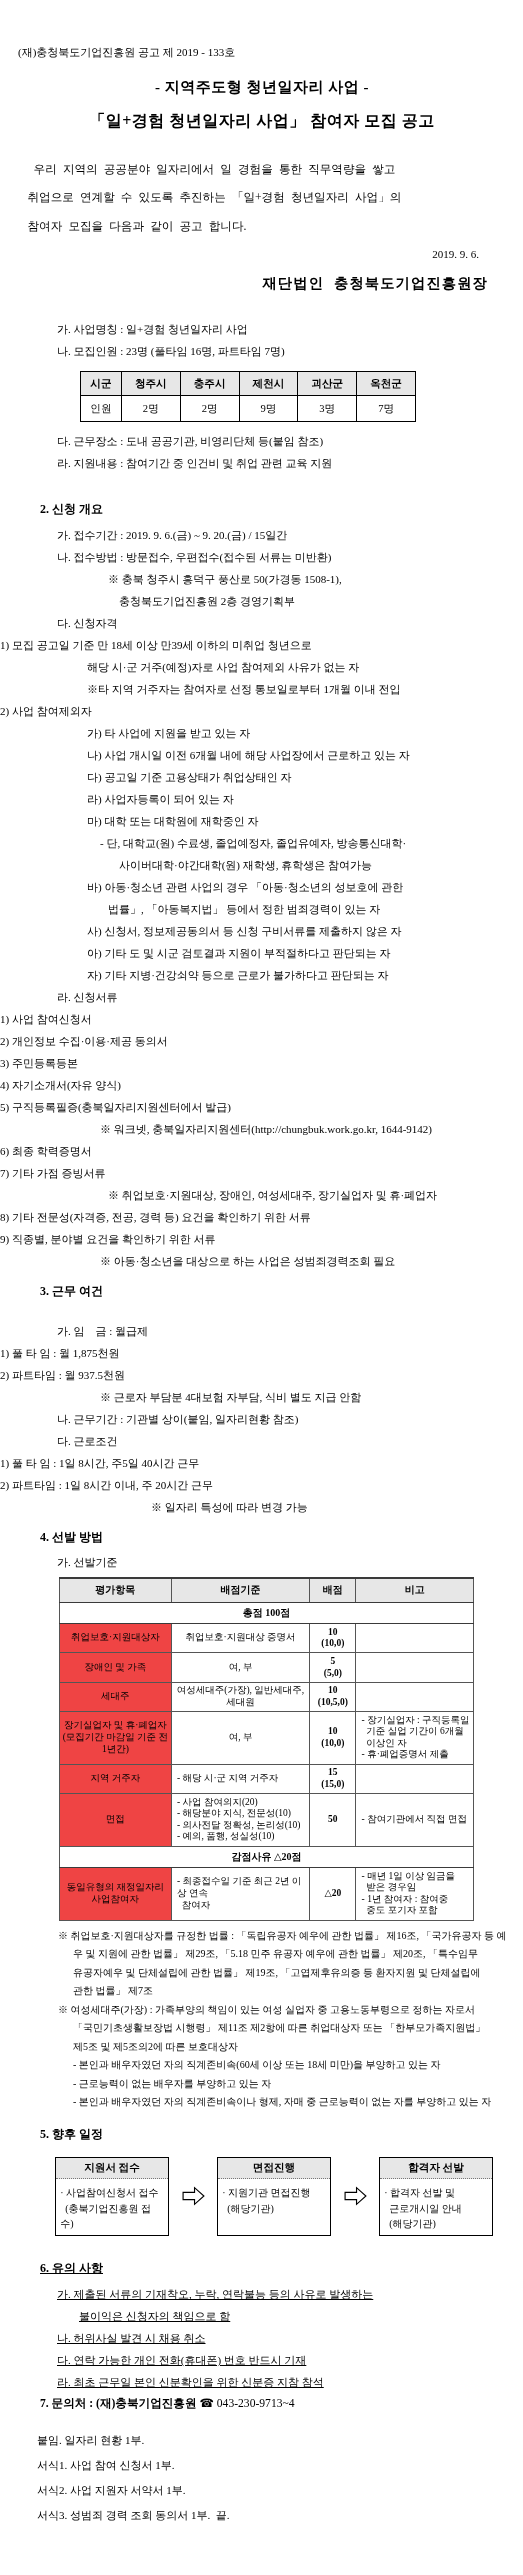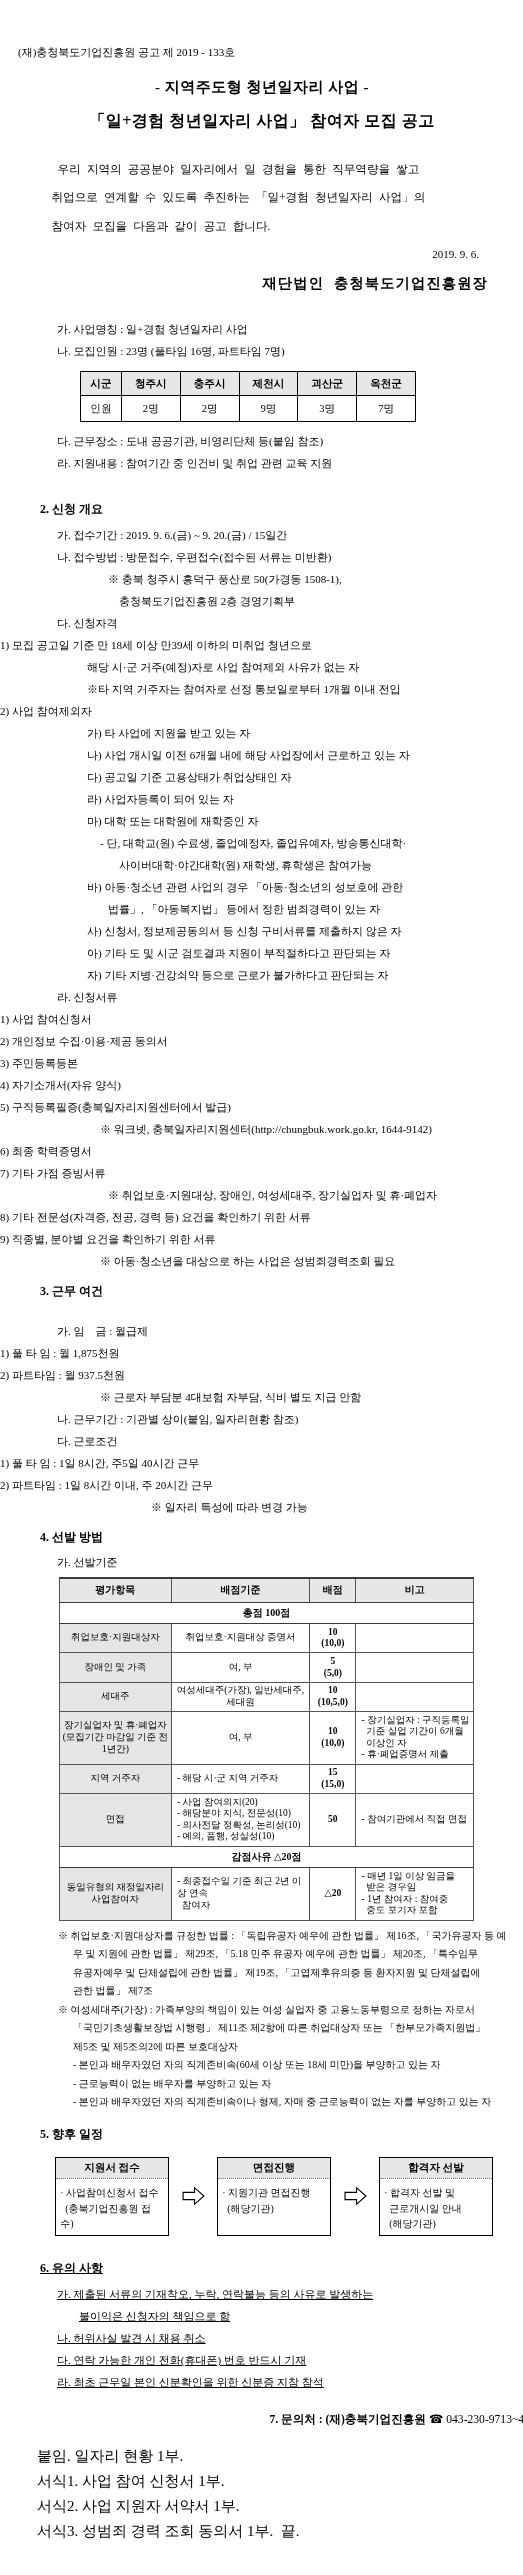--- a/index.html
+++ b/index.html
@@ -3,21 +3,21 @@
 <meta charset="utf-8">
 <style>
   html,body{margin:0;padding:0;background:#ffffff;}
   body{width:524px;height:2576px;overflow:hidden;color:#000;
        font-family:"Liberation Serif","DejaVu Serif",serif;}
   .page{position:relative;width:524px;height:2576px;background:#fff;}
 
   .notice-no{margin:44px 0 0 18px;font-size:11px;line-height:16px;}
   .title1{margin-top:18px;text-align:center;font-size:15px;font-weight:bold;letter-spacing:0.5px;}
   .title2{margin-top:13.7px;text-align:center;font-size:16px;font-weight:bold;letter-spacing:0.5px;}
-  .intro{margin-top:24px;margin-left:24px;}
+  .intro{margin-top:24px;}
   .intro .iline{font-size:11.6px;line-height:28.5px;padding:0 26.4px 0 27.5px;word-spacing:3.2px;white-space:pre-wrap;}
   .date-line{margin-top:5.3px;text-align:right;padding-right:45px;font-size:11px;line-height:17px;}
   .issuer{margin-top:9.5px;text-align:right;padding-right:36px;font-size:14.3px;font-weight:bold;word-spacing:5.3px;letter-spacing:1.1px;line-height:20px;}
 
   .sec-heading{font-size:12px;font-weight:bold;line-height:22px;padding-left:40px;white-space:pre-wrap;}
   .line{font-size:11px;line-height:22px;white-space:pre-wrap;}
   .i107{padding-left:57px;} .i143{} .i150{padding-left:79px;}
   .i165{padding-left:87px;} .i190{padding-left:100px;} .i205{padding-left:108px;}
   .i225{padding-left:119px;} .i285{padding-left:151px;}
 
@@ -31,45 +31,45 @@
   #sec3{margin-top:8.4px;} #sec3 .sec-heading{margin-bottom:18px;}
   #sec4{margin-top:7.4px;} #sec4 .sec-heading{margin-bottom:3.2px;}
 
   table.crit{border-collapse:collapse;margin:4.2px 0 6.3px 59px;width:415px;
              border-top:2.1px solid #3a3a3a;border-bottom:1.6px solid #3a3a3a;}
   table.crit th{background:#e7e7e7;font-weight:bold;font-size:10px;padding:4.2px 2.1px;
                 border-bottom:1.6px solid #3a3a3a;border-left:0.5px solid #555;border-right:0.5px solid #555;}
   table.crit td{border:0.5px solid #555;font-size:9.5px;vertical-align:middle;padding:2.6px 2.1px;}
   table.crit td.span-row{font-weight:bold;text-align:center;font-size:10px;
                 border-top:1.1px solid #3a3a3a;border-bottom:1.1px solid #3a3a3a;padding:3.2px 0;background:#fff;}
-  table.crit td.c0{background:#e5e5e5;text-align:center;}
+  table.crit td.c0{background:#ef4444;text-align:center;}
   table.crit td.ctr{text-align:center;}
   table.crit td.lft{text-align:left;padding-left:5.3px;}
   table.crit td.score{text-align:center;font-weight:bold;}
   table.crit .cl{line-height:11.6px;white-space:pre-wrap;}
   table.crit{border-left:0.8px solid #3a3a3a;border-right:0.8px solid #3a3a3a;}
 
   .notes{margin-top:6.3px;}
   .nline{font-size:10px;line-height:18.5px;white-space:pre-wrap;}
   .n0{padding-left:58px;} .n1{padding-left:73px;}
 
   #sec5{margin-top:11.6px;}
   .flow{margin:11.6px 31px 0 55px;display:flex;align-items:center;justify-content:space-between;}
   .flow-box{width:114px;height:79px;border:1.1px solid #000;background:#fff;box-sizing:border-box;}
   .flow-head{height:20px;background:#e7e7e7;border-bottom:1.1px dotted #777;
              font-size:10.6px;font-weight:bold;text-align:center;line-height:19px;}
   .flow-body{padding:6.3px 4.2px 0 4.2px;}
   .flow-body .fline{font-size:10px;line-height:15.3px;white-space:pre-wrap;}
   .flow-arrow{flex:0 0 auto;}
 
   #sec6{margin-top:21px;text-decoration:underline;} #sec6 .sec-heading{margin-bottom:4.2px;}
-  #sec7{margin-top:16px;font-size:11.6px;padding-left:40px;line-height:21px;text-align:right;}
+  #sec7{font-size:11.6px;padding-left:40px;line-height:21px;}
   #sec7 .bold{font-weight:bold;}
   .attachments{margin-top:13.7px;}
-  .attach-line{font-size:15px;line-height:25px;padding-left:37px;white-space:pre-wrap;}
+  .attach-line{font-size:11px;line-height:25px;padding-left:37px;white-space:pre-wrap;}
 </style>
 </head>
 <body>
 
 <div class="page">
 
   <div class="notice-no">(재)충청북도기업진흥원 공고 제 2019 - 133호</div>
   <div class="title1">- 지역주도형 청년일자리 사업 -</div>
   <div class="title2">「일+경험 청년일자리 사업」  참여자 모집 공고</div>
   <div class="intro" id="intro">

